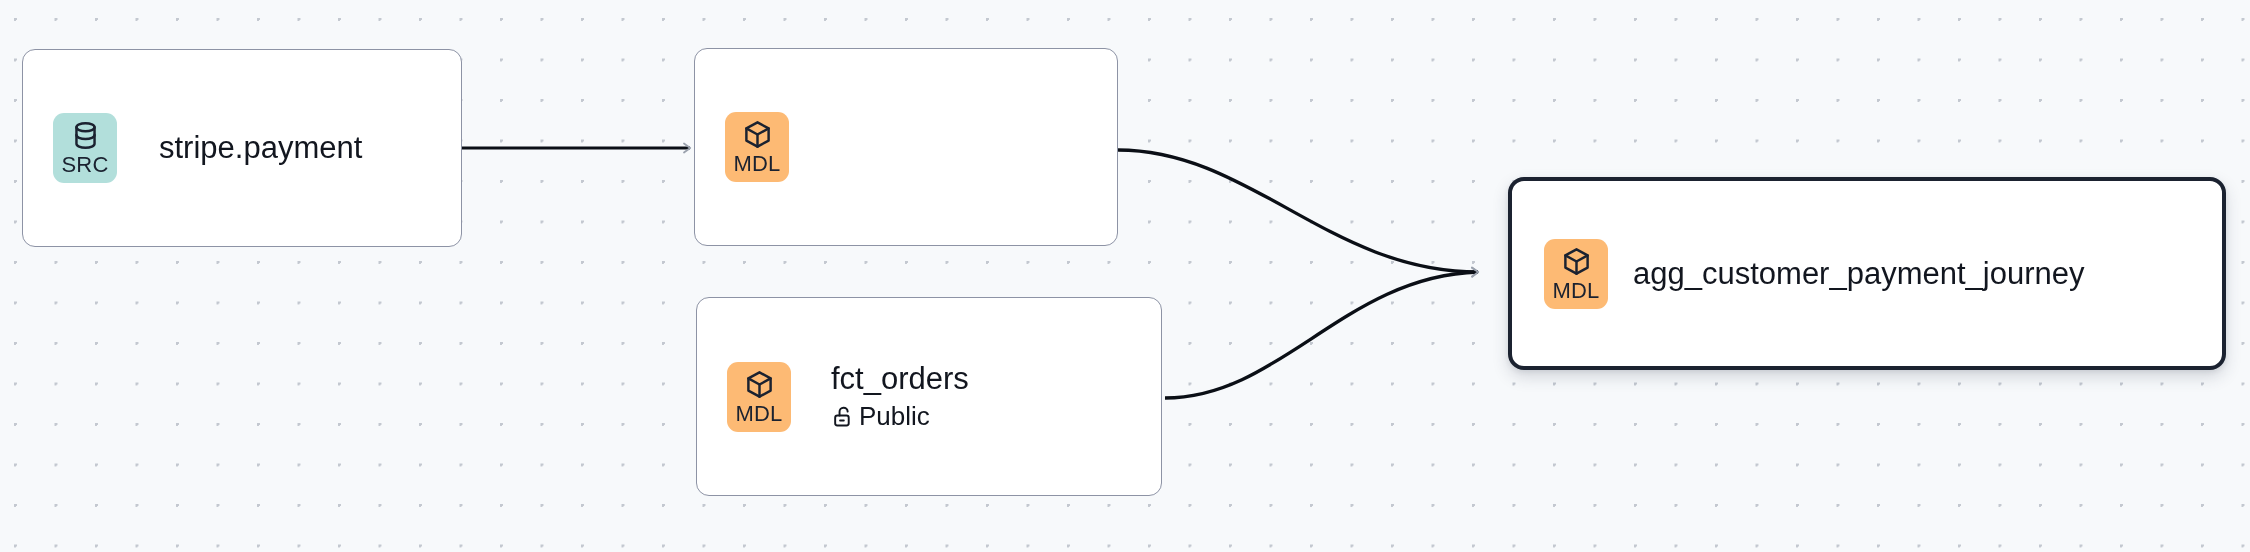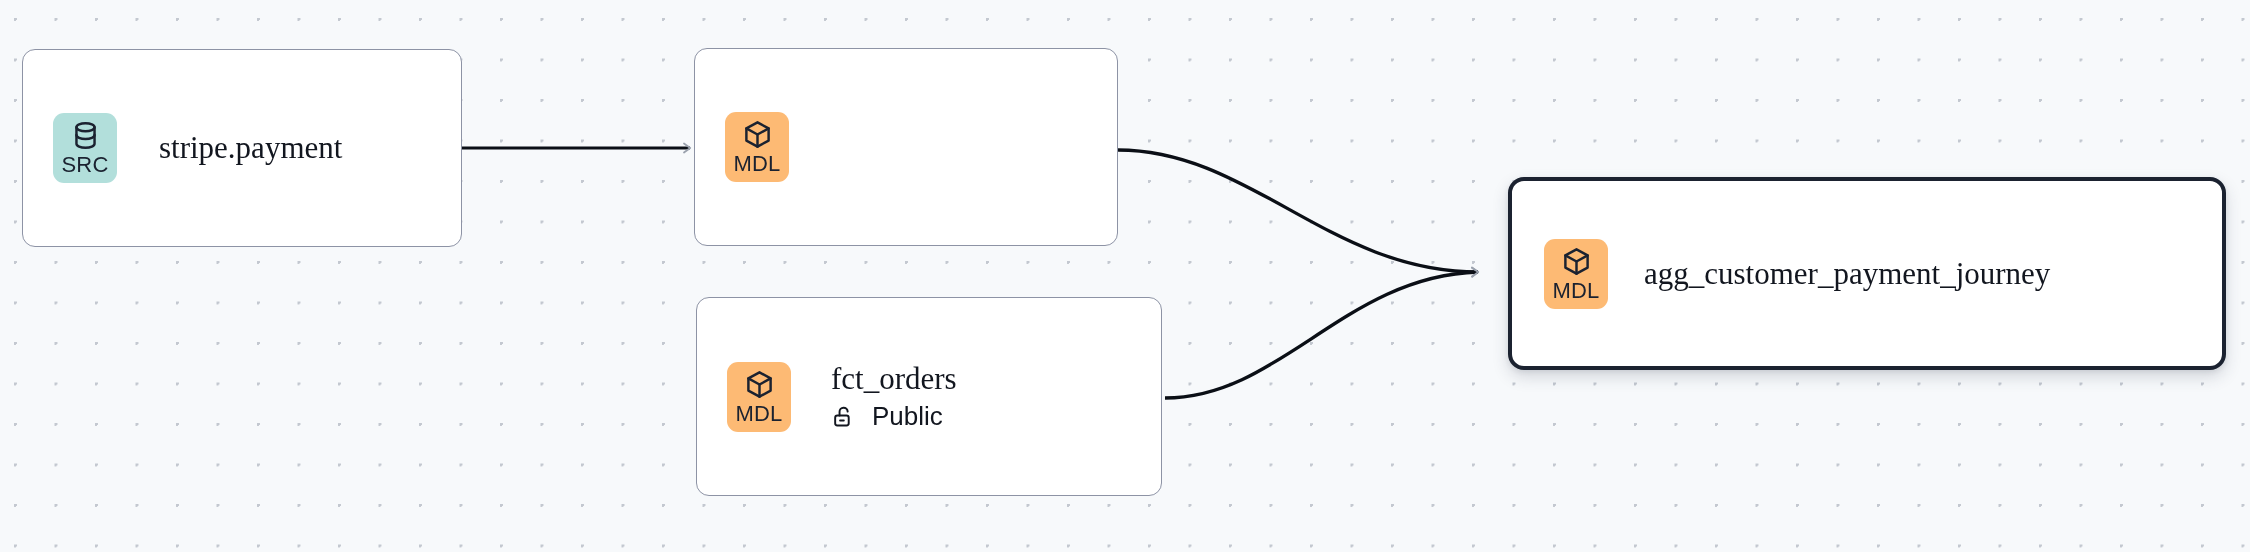--- a/index.html
+++ b/index.html
@@ -65,26 +65,26 @@
     display: flex;
     flex-direction: column;
     justify-content: center;
     min-width: 0;
   }
   .node-title {
     font-size: 31px;
     color: #12161f;
     white-space: nowrap;
     line-height: 1.15;
-    font-family: Liberation Serif, serif;
+    font-family: Liberation Sans, sans-serif;
   }
   .node-sub {
     display: flex;
     align-items: center;
-    gap: 16px;
+    gap: 3px;
     margin-top: 4px;
     font-size: 26px;
     color: #12161f;
     white-space: nowrap;
   }
   .node-sub svg { display: block; flex: 0 0 auto; }
 </style>
 </head>
 <body>
 
@@ -163,18 +163,18 @@
     <div class="badge badge-mdl" style="width:64px; height:70px;">
       <span>
         <svg width="31" height="31" viewBox="0 0 24 24" fill="none" stroke="#1b2230" stroke-width="1.9" stroke-linecap="round" stroke-linejoin="round">
           <path d="M12 2.6 L20.6 7.3 V16.7 L12 21.4 L3.4 16.7 V7.3 Z"></path>
           <path d="M3.4 7.3 L12 12 L20.6 7.3"></path>
           <path d="M12 12 V21.4"></path>
         </svg>
       </span>
       <span class="badge-text">MDL</span>
     </div>
-    <div class="node-body" style="margin-left:36px;">
+    <div class="node-body" style="margin-left:25px;">
       <div class="node-title">agg_customer_payment_journey</div>
     </div>
   </div>
 
 </div>
 
 </body></html>

